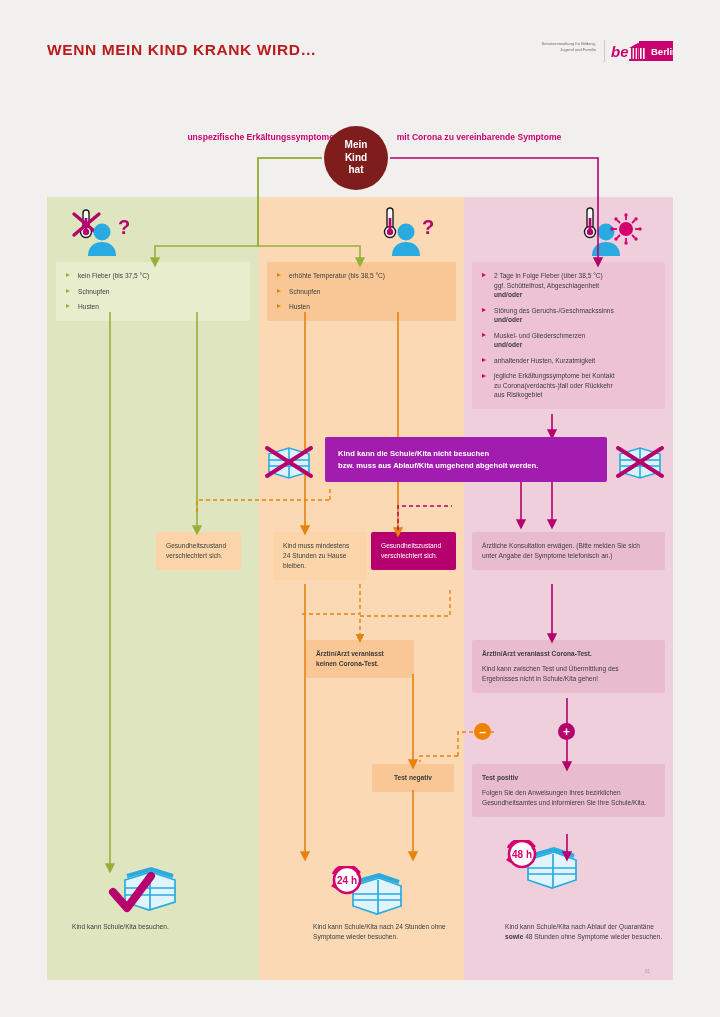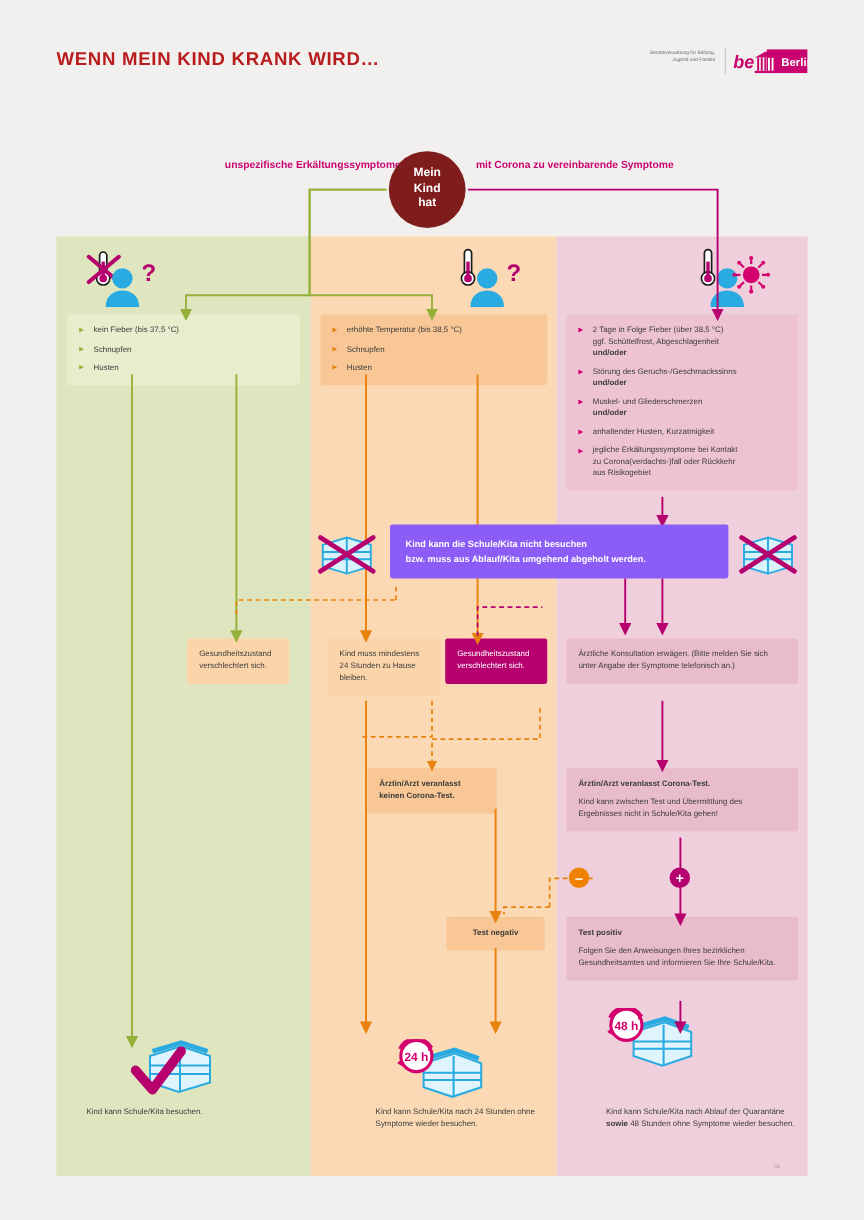--- a/index.html
+++ b/index.html
@@ -65,21 +65,21 @@
   .b-orange li::before { color:#e8820c; }
   .b-pink li::before   { color:#d4006e; }
   .bold { font-weight:bold; }
 
   .boxtext { font-size:6.6px; line-height:1.5; }
   .boxtext.bold { font-weight:bold; }
 
   
   #banner {
     position:absolute; left:325px; top:437px; width:282px; height:45px;
-    background:#8b5cf6; color:#fff; border-radius:2px;
+    background:#a21caf; color:#fff; border-radius:2px;
     display:flex; align-items:center; padding-left:13px;
     font-size:7.6px; font-weight:bold; line-height:1.55;
     z-index:6;
   }
 
   
   .headlabel {
     position:absolute; font-size:8.6px; font-weight:bold;
     color:#c8036f; line-height:1.4;
   }

